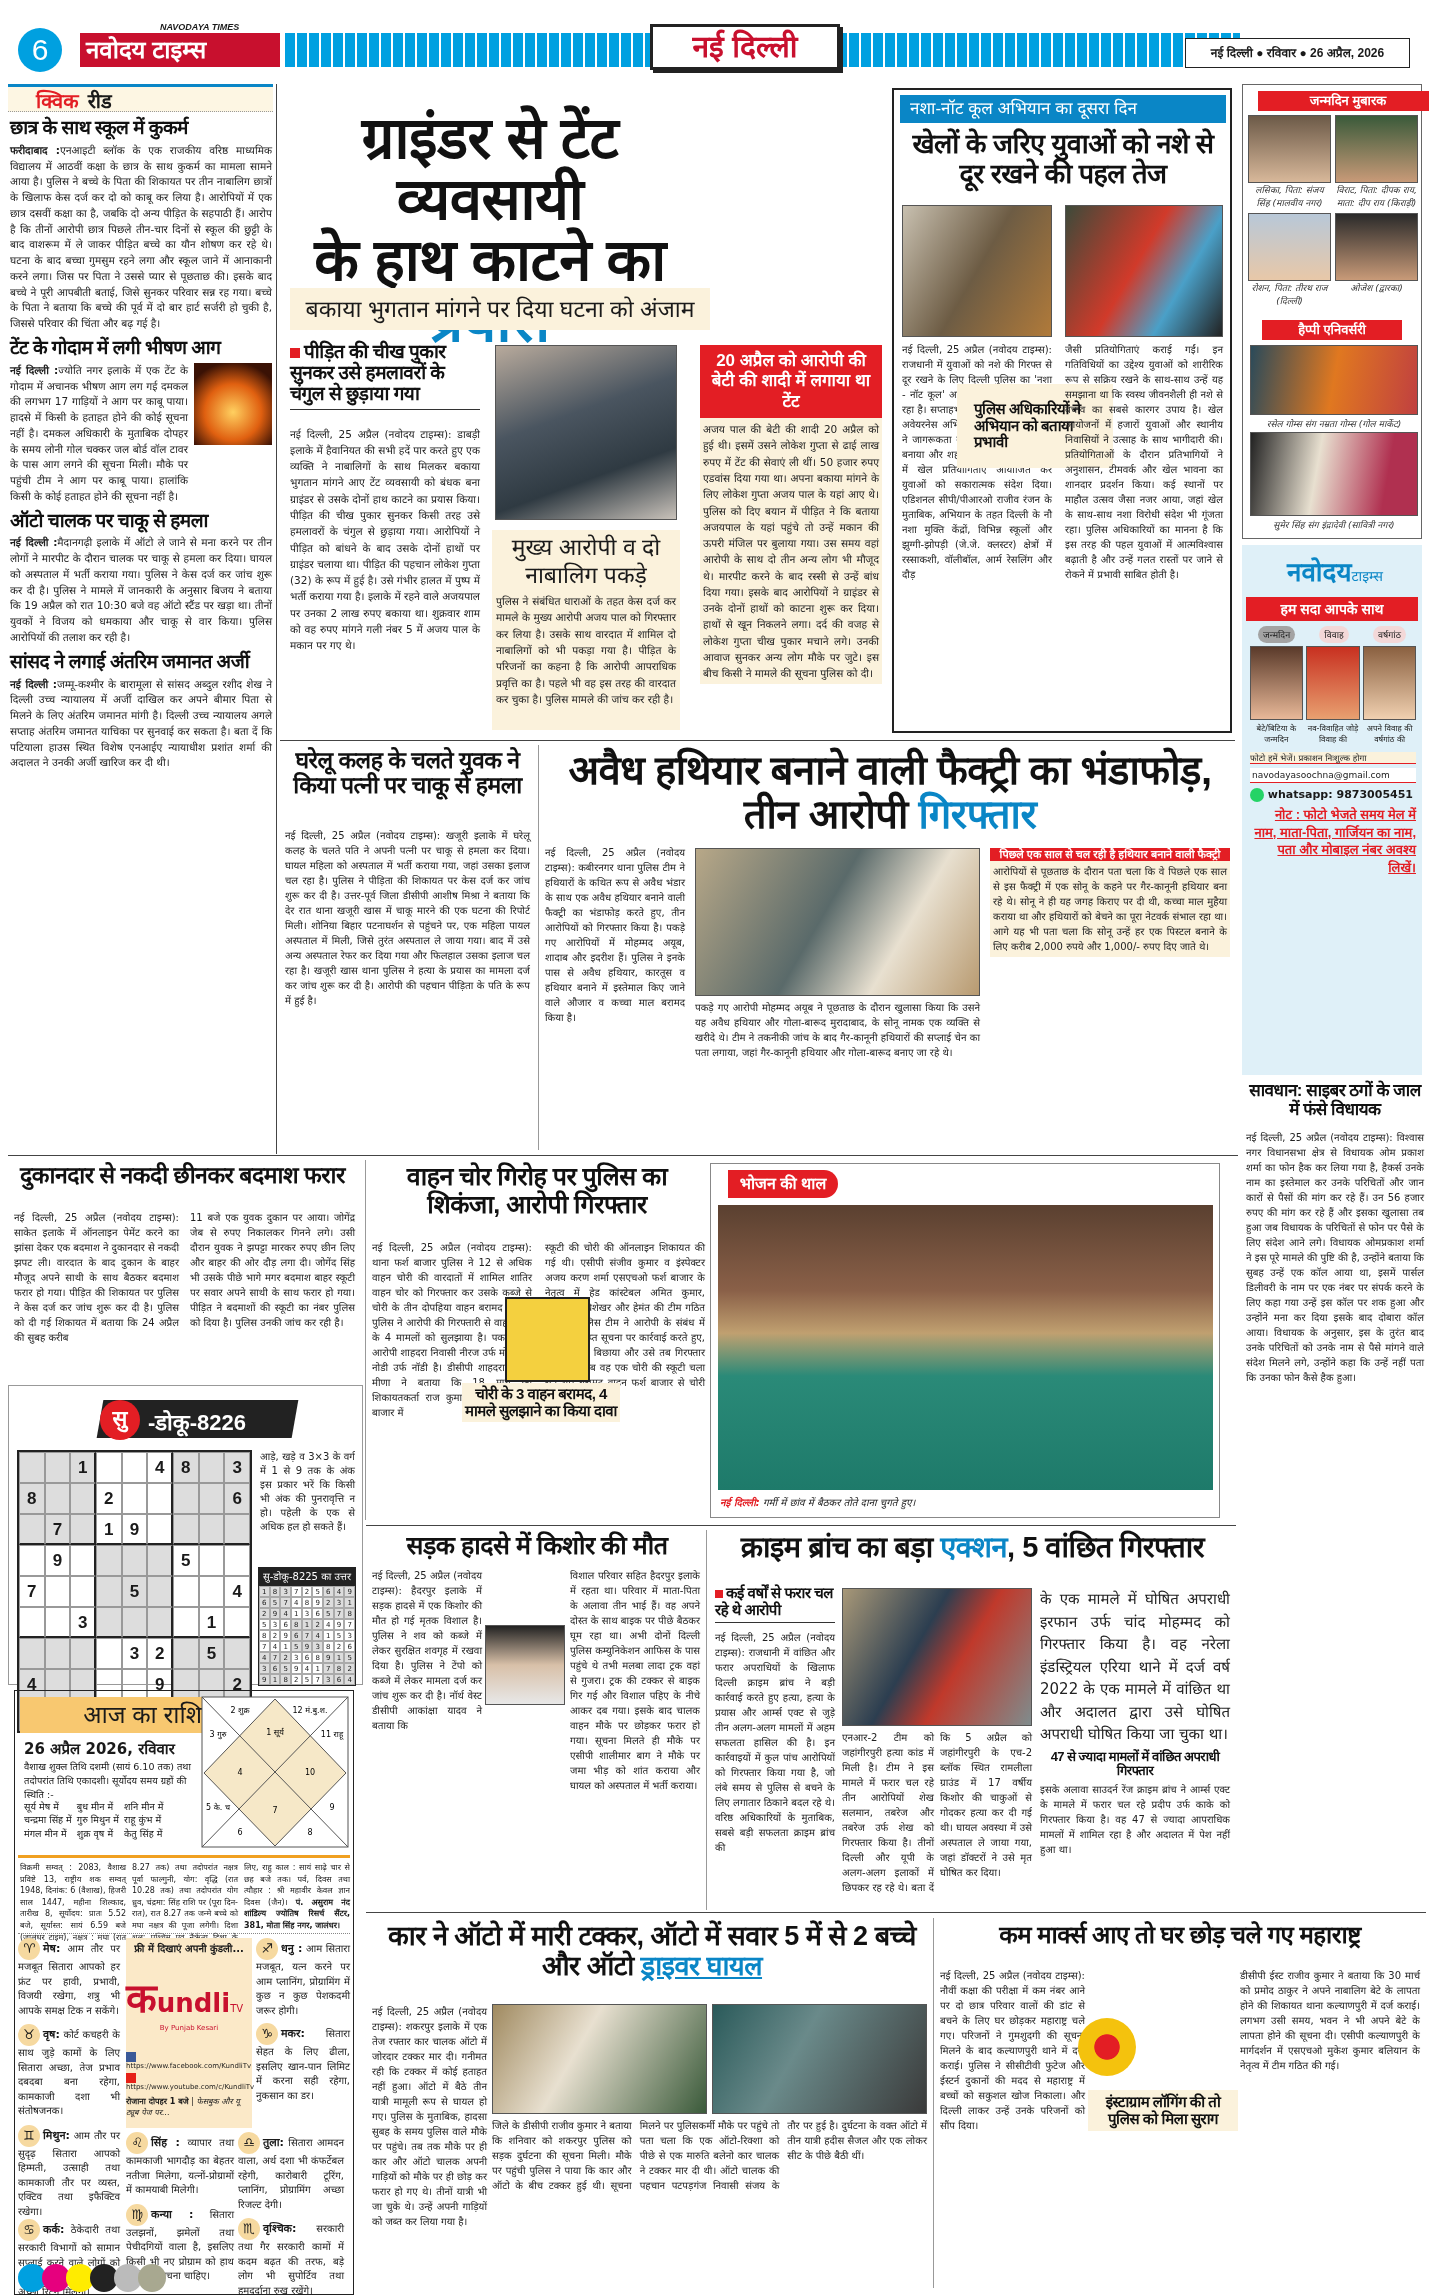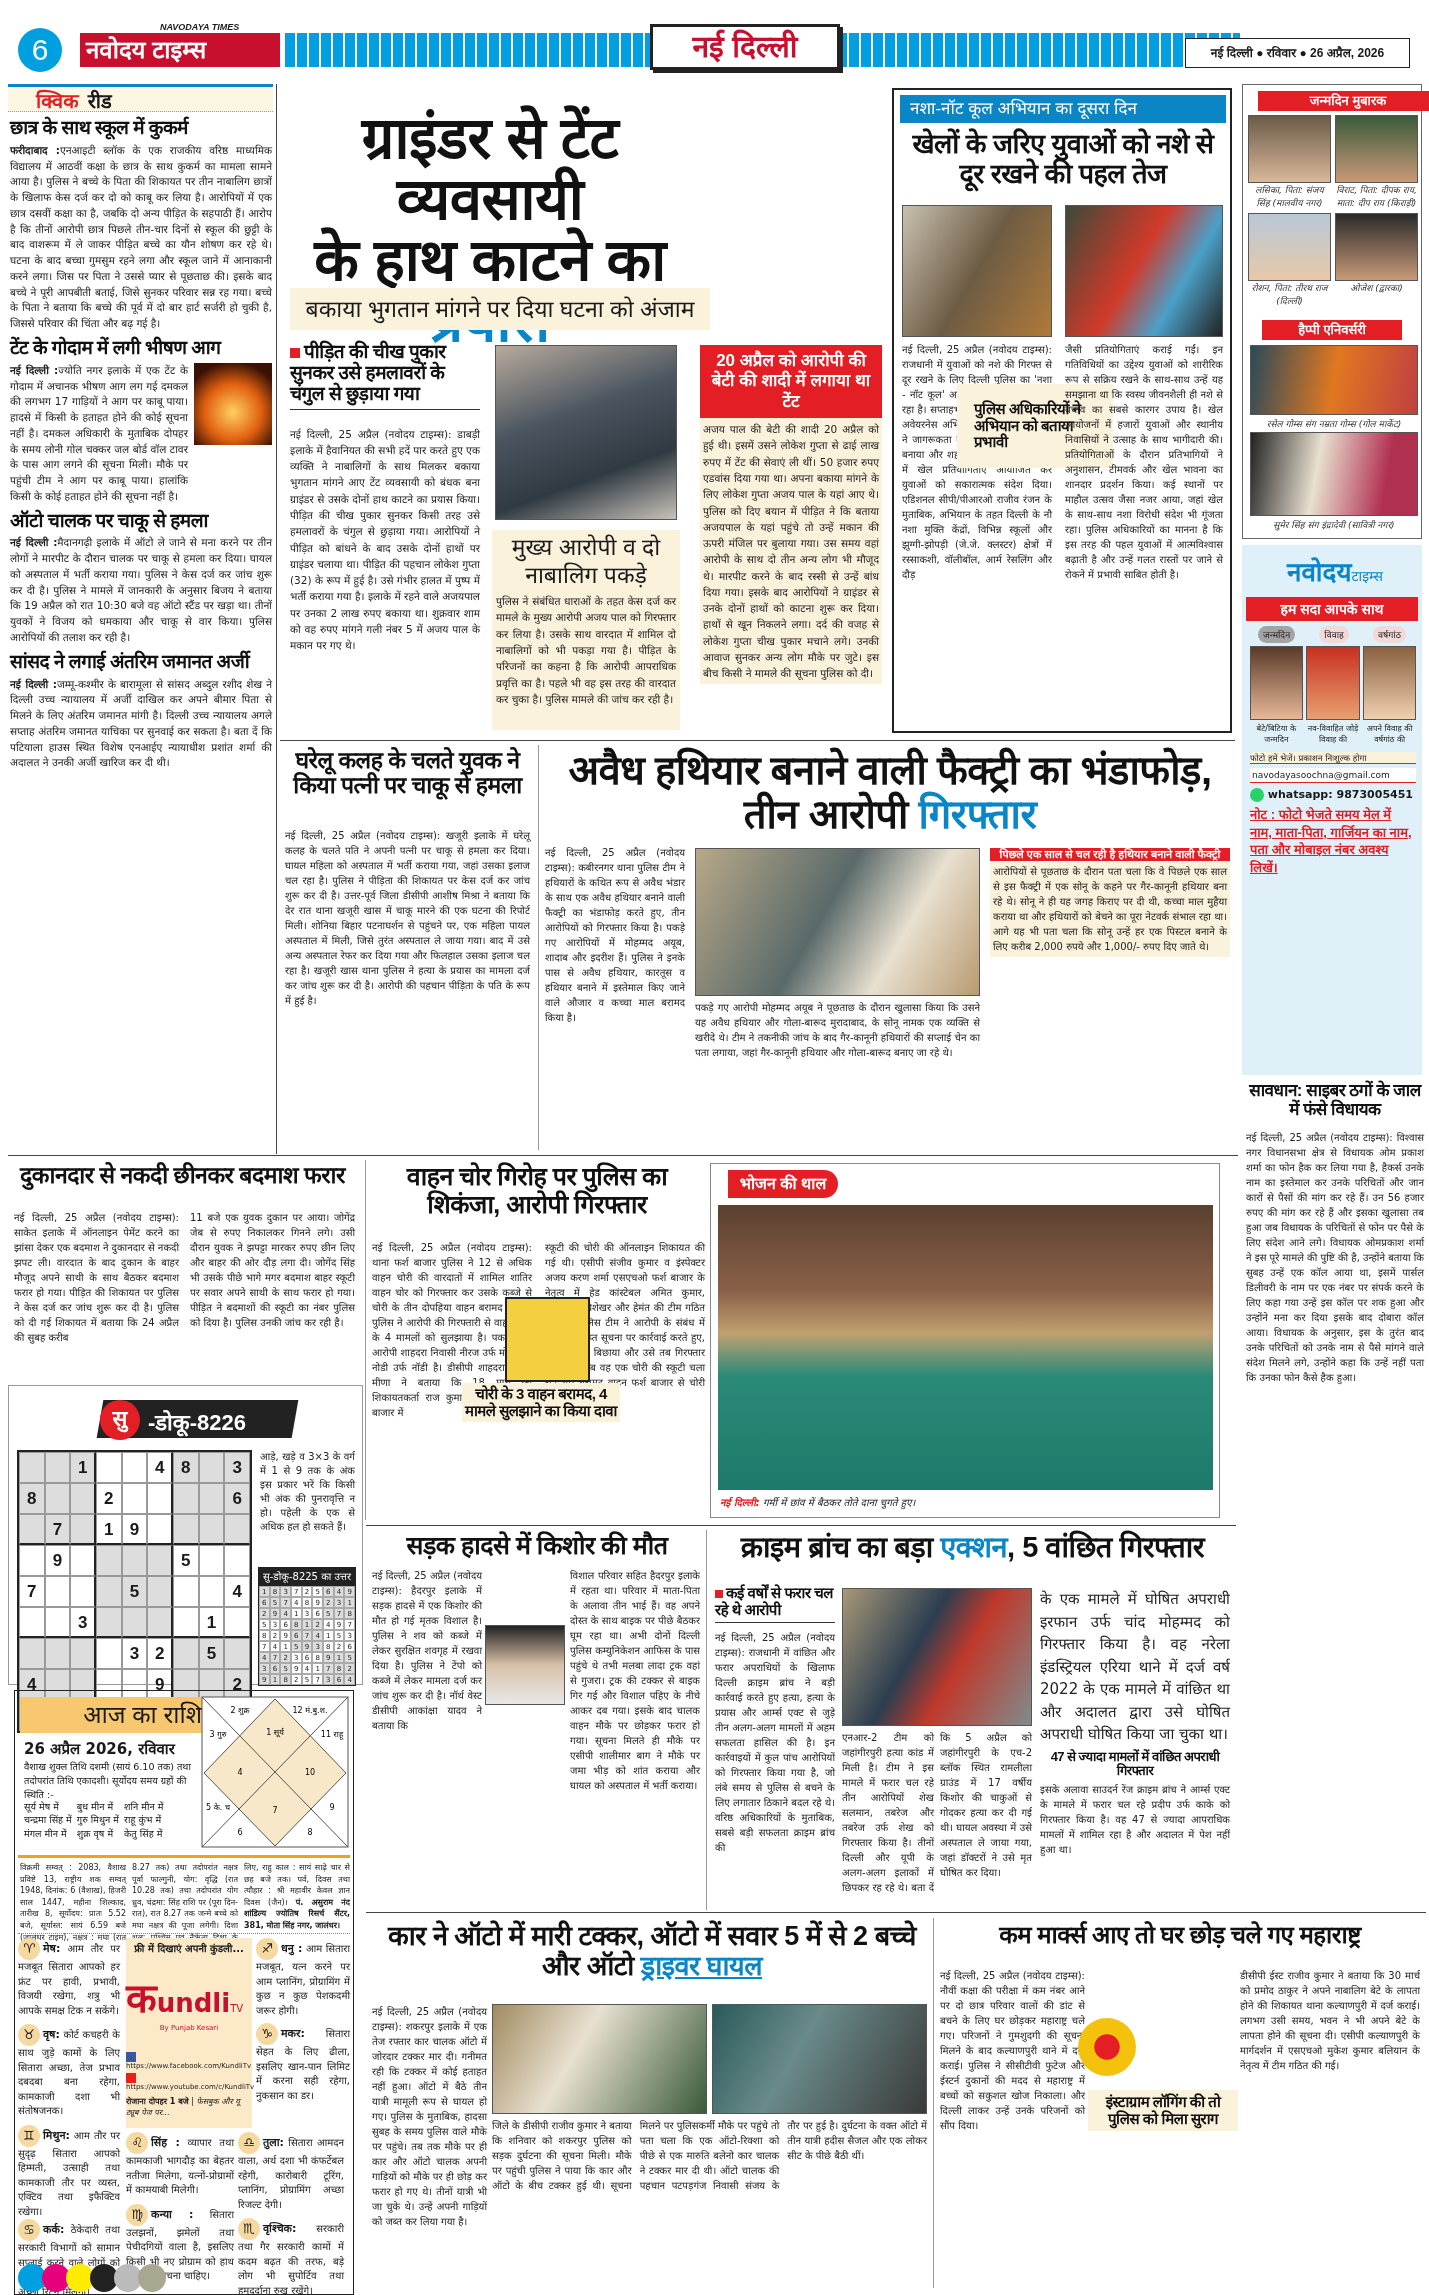--- a/index.html
+++ b/index.html
@@ -134,21 +134,21 @@
   <span style="flex:1">बेटे/बिटिया के जन्मदिन</span>
     <span style="flex:1">नव-विवाहित जोड़े विवाह की</span>
     <span style="flex:1">अपने विवाह की वर्षगांठ की</span>
 </div>
 <div class="abs" style="left:1250px;top:752px;width:166px;font-size:8.5px;border-bottom:1px solid #e31e24;background:#fbf2dc">फोटो हमें भेजें। प्रकाशन निःशुल्क होगा</div>
 <div class="abs" style="left:1250px;top:768px;width:166px;font-size:9px;background:#fff;border-bottom:1px solid #e31e24;padding:2px">navodayasoochna@gmail.com</div>
 <div class="abs" style="left:1250px;top:788px;width:166px;font-size:11px;font-weight:bold">
   <span style="display:inline-block;width:14px;height:14px;border-radius:50%;background:#25d366;vertical-align:middle"></span>
   <span>whatsapp:</span> <span>9873005451</span>
 </div>
-<div class="abs" style="left:1250px;top:806px;width:166px;font-size:13px;color:#e31e24;text-decoration:underline;text-align:left;line-height:1.35;font-family:'Liberation Sans',sans-serif;font-weight:bold">नोट : फोटो भेजते समय मेल में नाम, माता-पिता, गार्जियन का नाम, पता और मोबाइल नंबर अवश्य लिखें।</div>
+<div class="abs" style="left:1250px;top:806px;width:166px;font-size:13px;color:#e31e24;text-decoration:underline;text-align:right;line-height:1.35;font-family:'Liberation Sans',sans-serif;font-weight:bold">नोट : फोटो भेजते समय मेल में नाम, माता-पिता, गार्जियन का नाम, पता और मोबाइल नंबर अवश्य लिखें।</div>
 
 <div class="abs hd" style="left:1246px;top:1082px;width:178px;font-size:17px;text-align:center">सावधान: साइबर ठगों के जाल में फंसे विधायक</div>
 <p class="abs body" style="left:1246px;top:1130px;width:178px;font-size:10px;line-height:1.5">नई दिल्ली, 25 अप्रैल (नवोदय टाइम्स): विश्वास नगर विधानसभा क्षेत्र से विधायक ओम प्रकाश शर्मा का फोन हैक कर लिया गया है, हैकर्स उनके नाम का इस्तेमाल कर उनके परिचितों और जान कारों से पैसों की मांग कर रहे हैं। उन 56 हजार रुपए की मांग कर रहे हैं और इसका खुलासा तब हुआ जब विधायक के परिचितों से फोन पर पैसे के लिए संदेश आने लगे। विधायक ओमप्रकाश शर्मा ने इस पूरे मामले की पुष्टि की है, उन्होंने बताया कि सुबह उन्हें एक कॉल आया था, इसमें पार्सल डिलीवरी के नाम पर एक नंबर पर संपर्क करने के लिए कहा गया उन्हें इस कॉल पर शक हुआ और उन्होंने मना कर दिया इसके बाद दोबारा कॉल आया। विधायक के अनुसार, इस के तुरंत बाद उनके परिचितों को उनके नाम से पैसे मांगने वाले संदेश मिलने लगे, उन्होंने कहा कि उन्हें नहीं पता कि उनका फोन कैसे हैक हुआ।</p>
 
 <div class="hl" style="left:280px;top:740px;width:955px;background:#444"></div>
 <div class="abs hd" style="left:285px;top:748px;width:245px;font-size:23px;text-align:center">घरेलू कलह के चलते युवक ने किया पत्नी पर चाकू से हमला</div>
 <p class="abs body" style="left:285px;top:828px;width:245px;font-size:10px;line-height:1.5">नई दिल्ली, 25 अप्रैल (नवोदय टाइम्स): खजूरी इलाके में घरेलू कलह के चलते पति ने अपनी पत्नी पर चाकू से हमला कर दिया। घायल महिला को अस्पताल में भर्ती कराया गया, जहां उसका इलाज चल रहा है। पुलिस ने पीड़िता की शिकायत पर केस दर्ज कर जांच शुरू कर दी है। उत्तर-पूर्व जिला डीसीपी आशीष मिश्रा ने बताया कि देर रात थाना खजूरी खास में चाकू मारने की एक घटना की रिपोर्ट मिली। शोनिया बिहार पटनाघर्शन से पहुंचने पर, एक महिला पायल अस्पताल में मिली, जिसे तुरंत अस्पताल ले जाया गया। बाद में उसे अन्य अस्पताल रेफर कर दिया गया और फिलहाल उसका इलाज चल रहा है। खजूरी खास थाना पुलिस ने हत्या के प्रयास का मामला दर्ज कर जांच शुरू कर दी है। आरोपी की पहचान पीड़िता के पति के रूप में हुई है।</p>
 <div class="vl" style="left:538px;top:745px;height:405px"></div>
 
 <div class="abs hd" style="left:545px;top:748px;width:690px;font-size:40px;text-align:center"><span>अवैध हथियार बनाने वाली फैक्ट्री का भंडाफोड़, तीन आरोपी </span><span style="color:#0a86c6">गिरफ्तार</span></div>

